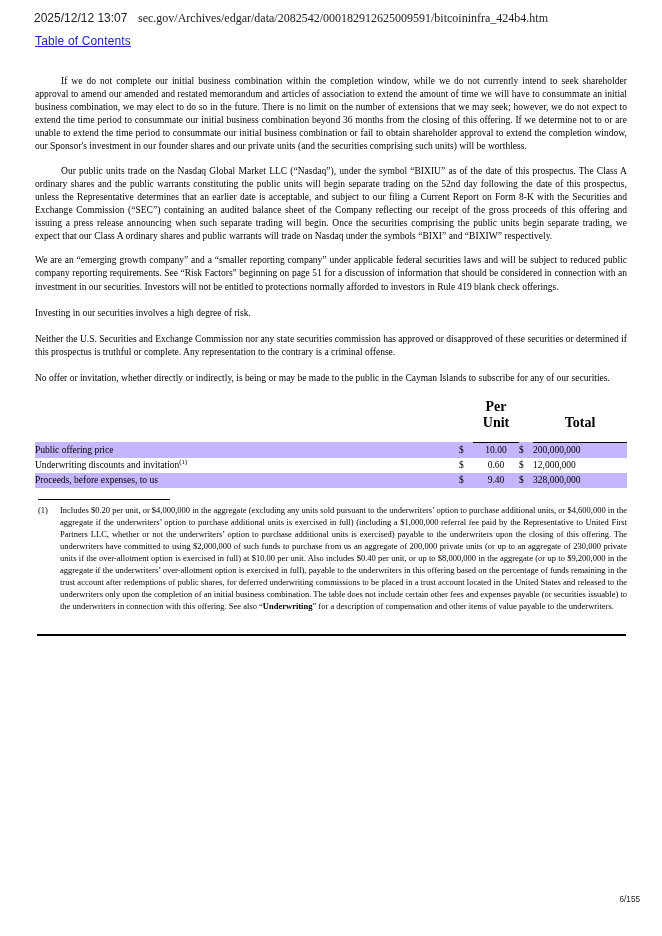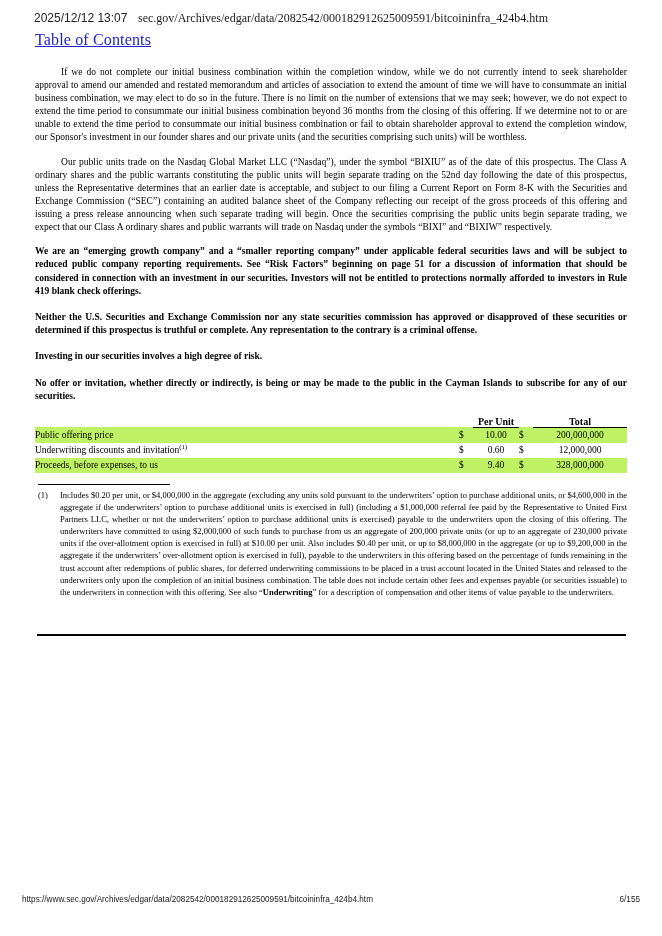--- a/index.html
+++ b/index.html
@@ -65,44 +65,44 @@
   
   .page {
     position: absolute;
     top: 31px;
     left: 35px;
     width: 592px;
   }
 
   .toc-link {
     display: inline-block;
-    font-family: Liberation Serif, serif;
-    font-size: 16px;
+    font-family: Liberation Sans, sans-serif;
+    font-size: 12px;
     color: #2222cc;
     text-decoration: underline;
-    margin-bottom: 17px;
+    margin-bottom: 27px;
     letter-spacing: 0.15px;
   }
 
   p.body {
     margin: 0 0 11px 0;
     font-size: 9.5px;
     line-height: 13.1px;
     text-align: justify;
     text-indent: 26px;
     letter-spacing: 0.02px;
   }
 
   p.bold-block {
     margin: 4px 0 13px 0;
     font-size: 9.5px;
     line-height: 13.2px;
     text-align: justify;
     text-indent: 0;
-    font-weight: bold;
+    font-weight: normal;
   }
 
   
   table.fin {
     width: 592px;
     border-collapse: collapse;
     font-size: 9.5px;
     margin-top: 9px;
   }
   table.fin td, table.fin th {
@@ -112,39 +112,39 @@
   }
   .th-lbl { width: 424px; }
   .th-cur { width: 14px; }
   .th-unit { width: 46px; }
   .th-cur2 { width: 14px; }
   .th-total { width: 94px; }
 
   tr.hdr th {
     font-weight: bold;
     text-align: center;
-    padding-bottom: 0;
-    font-size: 10px;
+    padding-bottom: 11px;
+    font-size: 14px;
   }
   tr.hdr th.u {
     border-bottom: 1.1px solid #000;
   }
   tr.hdr th.blank { border-bottom: none; }
 
   tr.datarow td {
     height: 15px;
     line-height: 15px;
     font-size: 9.5px;
   }
-  tr.shaded td { background: #bef264; }
+  tr.shaded td { background: #c4b5fd; }
   td.lbl { padding-left: 3px; text-align: left; }
   td.cur { text-align: left; padding-left: 2px; }
   td.num { text-align: center; padding-right: 4px; }
   td.cur2 { text-align: left; padding-left: 3px; }
-  td.tot { text-align: center; padding-right: 5px; }
+  td.tot { text-align: left; padding-right: 5px; }
 
   sup { font-size: 6.8px; vertical-align: super; line-height: 0; }
 
   
   .fn-rule {
     width: 132px;
     height: 0;
     border-top: 1px solid #000;
     margin: 11px 0 4px 3px;
   }
@@ -184,23 +184,23 @@
 <div class="page">
 
   <a href="#" class="toc-link">Table of Contents</a>
 
   <p class="body">If we do not complete our initial business combination within the completion window, while we do not currently intend to seek shareholder approval to amend our amended and restated memorandum and articles of association to extend the amount of time we will have to consummate an initial business combination, we may elect to do so in the future. There is no limit on the number of extensions that we may seek; however, we do not expect to extend the time period to consummate our initial business combination beyond 36 months from the closing of this offering. If we determine not to or are unable to extend the time period to consummate our initial business combination or fail to obtain shareholder approval to extend the completion window, our Sponsor's investment in our founder shares and our private units (and the securities comprising such units) will be worthless.</p>
 
   <p class="body">Our public units trade on the Nasdaq Global Market LLC (“Nasdaq”), under the symbol “BIXIU” as of the date of this prospectus. The Class A ordinary shares and the public warrants constituting the public units will begin separate trading on the 52nd day following the date of this prospectus, unless the Representative determines that an earlier date is acceptable, and subject to our filing a Current Report on Form 8-K with the Securities and Exchange Commission (“SEC”) containing an audited balance sheet of the Company reflecting our receipt of the gross proceeds of this offering and issuing a press release announcing when such separate trading will begin. Once the securities comprising the public units begin separate trading, we expect that our Class A ordinary shares and public warrants will trade on Nasdaq under the symbols “BIXI” and “BIXIW” respectively.</p>
 
   <p class="bold-block">We are an “emerging growth company” and a “smaller reporting company” under applicable federal securities laws and will be subject to reduced public company reporting requirements. See “Risk Factors” beginning on page 51 for a discussion of information that should be considered in connection with an investment in our securities. Investors will not be entitled to protections normally afforded to investors in Rule 419 blank check offerings.</p>
 
+  <p class="bold-block">Investing in our securities involves a high degree of risk.</p>
+
   <p class="bold-block">Neither the U.S. Securities and Exchange Commission nor any state securities commission has approved or disapproved of these securities or determined if this prospectus is truthful or complete. Any representation to the contrary is a criminal offense.</p>
-
-  <p class="bold-block">Investing in our securities involves a high degree of risk.</p>
 
   <p class="bold-block">No offer or invitation, whether directly or indirectly, is being or may be made to the public in the Cayman Islands to subscribe for any of our securities.</p>
 
   
   <table class="fin">
     <thead>
       <tr class="hdr">
         <th class="th-lbl blank"></th>
         <th class="th-cur blank"></th>
         <th class="th-unit u">Per Unit</th>
@@ -238,15 +238,14 @@
   <div class="footnote">
     <div class="fn-marker">(1)</div>
     <div class="fn-text"><span>Includes $0.20 per unit, or $4,000,000 in the aggregate (excluding any units sold pursuant to the underwriters’ option to purchase additional units, or $4,600,000 in the aggregate if the underwriters’ option to purchase additional units is exercised in full) (including a $1,000,000 referral fee paid by the Representative to United First Partners LLC, whether or not the underwriters’ option to purchase additional units is exercised) payable to the underwriters upon the closing of this offering. The underwriters have committed to using $2,000,000 of such funds to purchase from us an aggregate of 200,000 private units (or up to an aggregate of 230,000 private units if the over-allotment option is exercised in full) at $10.00 per unit. Also includes $0.40 per unit, or up to $8,000,000 in the aggregate (or up to $9,200,000 in the aggregate if the underwriters’ over-allotment option is exercised in full), payable to the underwriters in this offering based on the percentage of funds remaining in the trust account after redemptions of public shares, for deferred underwriting commissions to be placed in a trust account located in the United States and released to the underwriters only upon the completion of an initial business combination. The table does not include certain other fees and expenses payable (or securities issuable) to the underwriters in connection with this offering. See also “</span><b>Underwriting</b><span>” for a description of compensation and other items of value payable to the underwriters.</span></div>
   </div>
 
 </div>
 
 <div class="bottom-rule"></div>
 
 <div class="print-footer">
-  <span class="pf-url">https://www.sec.gov/Archives/edgar/data/2082542/000182912625009591/bitcoininfra_424b4.htm</span>
   <span class="pf-page">6/155</span>
 </div>
 
 </body></html>

